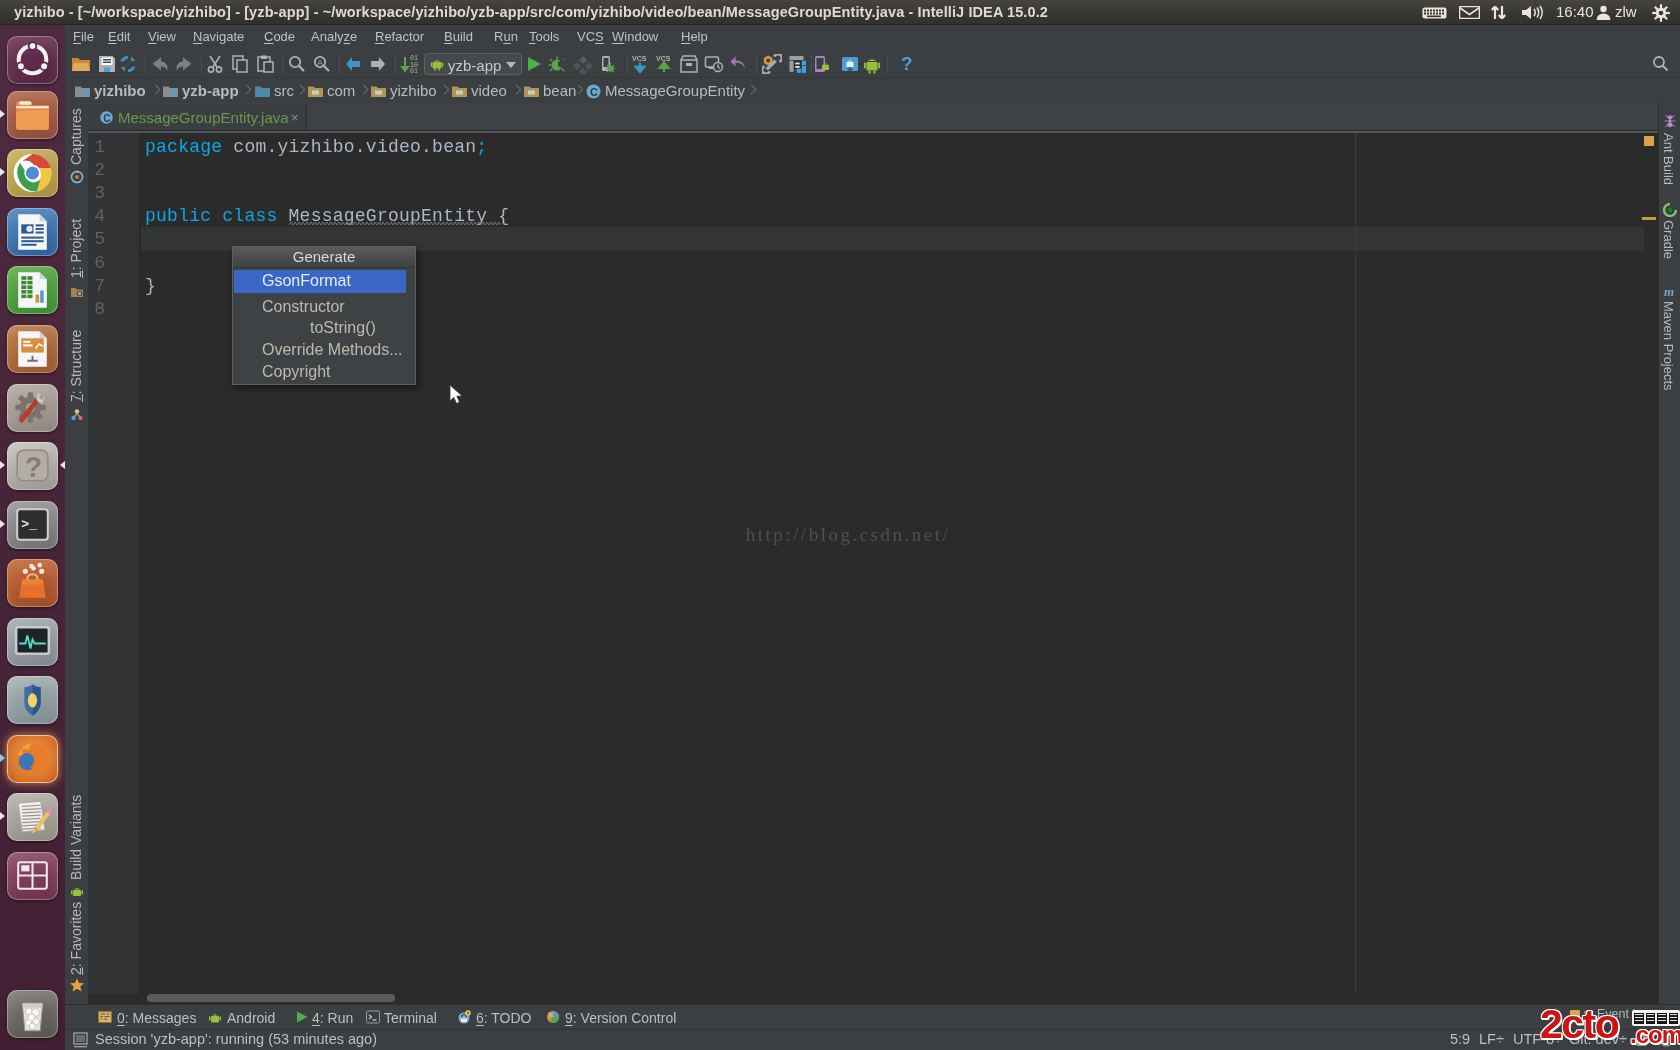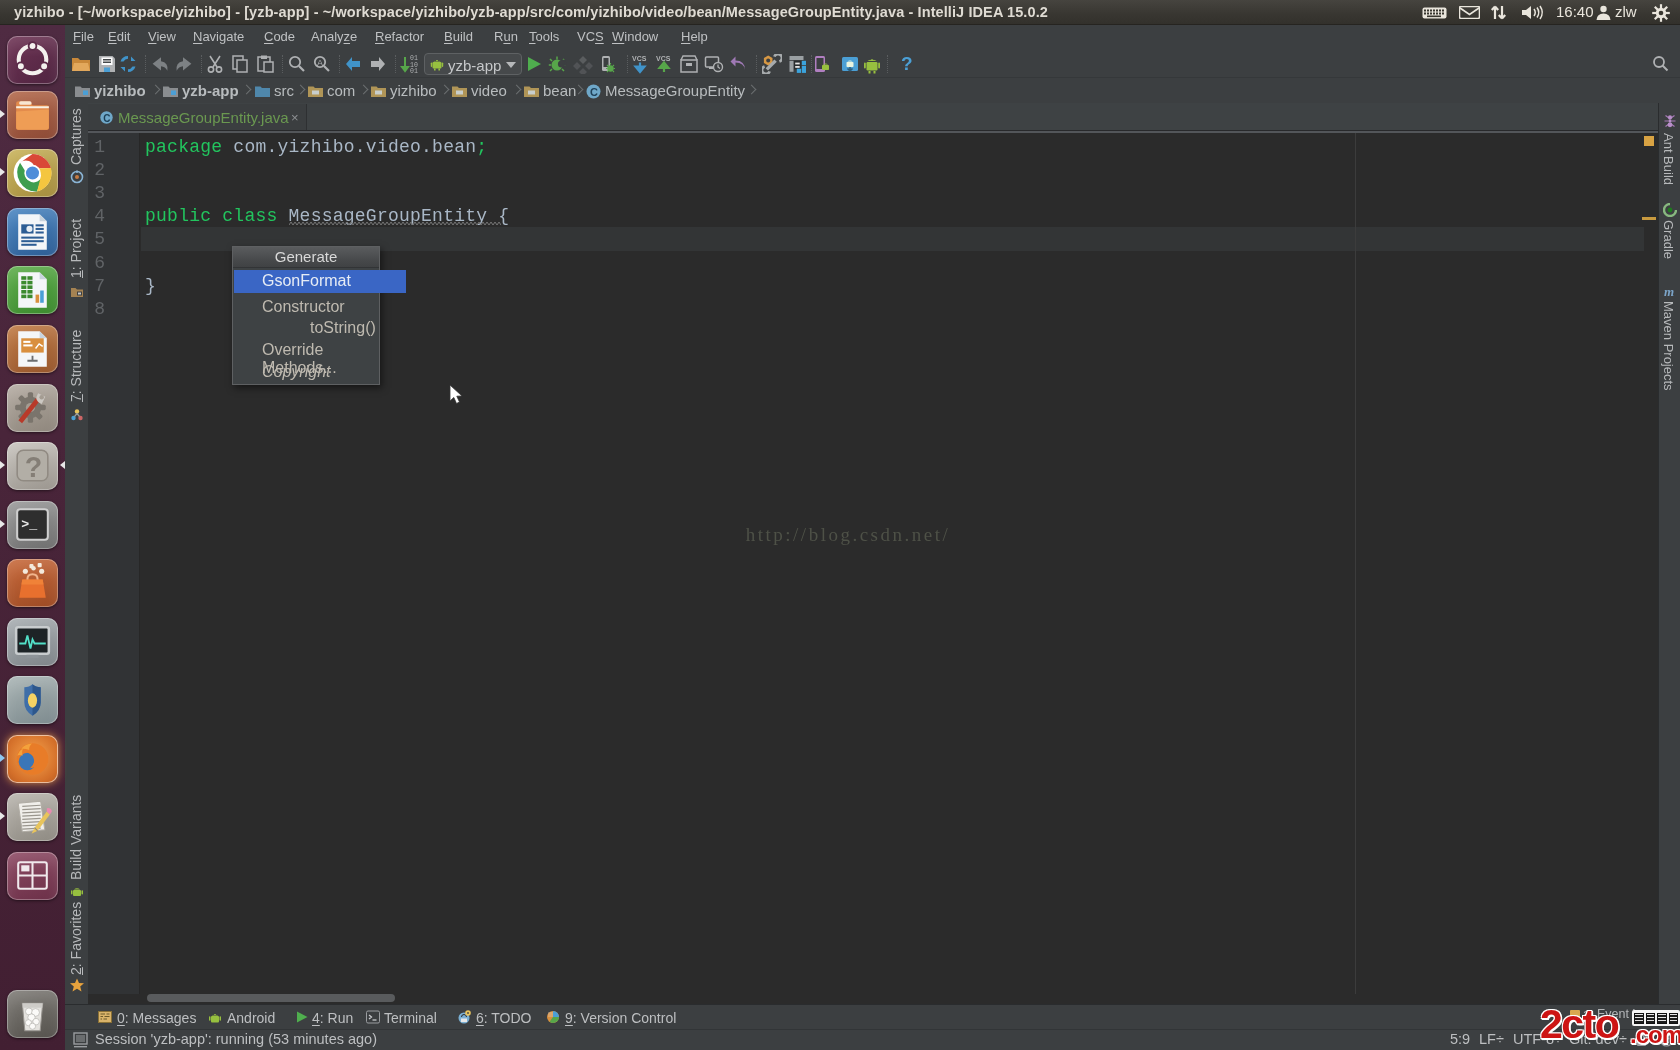--- a/index.html
+++ b/index.html
@@ -25,22 +25,22 @@
 .vtr{position:absolute;transform:rotate(90deg);transform-origin:0 0;font-size:13px;color:#b7b9bb;white-space:nowrap;}
 #tabbar{left:88px;top:103px;width:1592px;height:28px;background:#3e4244;}
 #tab1{left:88px;top:104px;width:219px;height:27px;background:#3b3e40;border-right:1px solid #2e3032;box-sizing:border-box;}
 #tabline{left:88px;top:130px;width:1592px;height:3px;background:#53565a;border-top:1px solid #28292b;box-sizing:border-box;}
 #gutter{left:88px;top:133px;width:52px;height:861px;background:#313335;border-right:1px solid #272727;box-sizing:border-box;}
 #editor{left:140px;top:133px;width:1504px;height:861px;background:#2b2b2b;}
 #curline{left:141px;top:227px;width:1503px;height:24px;background:#333536;}
 #marginguide{left:1355px;top:133px;width:1px;height:861px;background:#3c3c3c;}
 .lnum{position:absolute;left:75px;width:30px;text-align:right;font-family:"Liberation Mono",monospace;font-size:18px;color:#606366;line-height:23px;}
 .cl{position:absolute;left:145px;font-family:"Liberation Mono",monospace;font-size:18px;line-height:23px;letter-spacing:0.24px;white-space:pre;color:#a9b7c6;}
-.kw{color:#22c55e;}
-#popup{left:232px;top:246px;width:148px;height:139px;background:#3e4244;border:1px solid #5e6062;box-sizing:border-box;box-shadow:2px 3px 7px rgba(0,0,0,0.5);}
+.kw{color:#0ea5e9;}
+#popup{left:232px;top:246px;width:184px;height:139px;background:#3e4244;border:1px solid #5e6062;box-sizing:border-box;box-shadow:2px 3px 7px rgba(0,0,0,0.5);}
 #popuptitle{position:absolute;left:0;top:0;width:100%;height:21px;background:linear-gradient(#5a5c5e,#46484a 70%,#404244);border-bottom:1px solid #323436;box-sizing:border-box;color:#d9d9d9;font-size:15px;text-align:center;line-height:20px;}
 #popupsel{position:absolute;left:1px;top:23px;width:172px;height:23px;background:#3a66c5;}
 .pitem{position:absolute;left:29px;font-size:16px;color:#bfbab0;}
 #wmark{left:698px;top:524px;width:300px;text-align:center;font-family:"Liberation Serif",serif;font-size:19px;letter-spacing:2.5px;color:#4e5147;}
 #hscroll{left:147px;top:994px;width:248px;height:8px;background:#595b5d;border-radius:4px;}
 #botline{left:65px;top:1004px;width:1615px;height:1px;background:#2a2c2e;}
 #btoolrow{left:65px;top:1005px;width:1615px;height:24px;background:#3c3f41;}
 #statusbar{left:65px;top:1029px;width:1615px;height:21px;background:#3c3f41;border-top:1px solid #323537;box-sizing:border-box;}
 .btxt{position:absolute;top:1010px;font-size:14px;color:#bdbfc1;}
 .btxt u{text-underline-offset:2px;}
@@ -436,21 +436,21 @@
     </svg>
 <div class="abs" style="left:1644px;top:136px;width:10px;height:10px;background:#d9a343;"></div>
 <div class="abs" style="left:1642px;top:217px;width:14px;height:3px;background:#c89a3f;"></div>
 <div id="popup" class="abs">
 <div id="popuptitle">Generate</div>
 <div id="popupsel"></div>
 <div class="pitem" style="top:25px;color:#e6ecf5;">GsonFormat</div>
 <div class="pitem" style="top:51px;">Constructor</div>
 <div class="pitem" style="top:72px;margin-left:48px;">toString()</div>
 <div class="pitem" style="top:94px;">Override Methods...</div>
-<div class="pitem" style="top:116px;font-style:italic;">Copyright</div>
+<div class="pitem" style="top:116px;">Copyright</div>
 </div>
 <div id="wmark" class="abs">http://blog.csdn.net/</div>
 <svg class="abs" style="left:449px;top:384px;" width="15" height="22" viewBox="0 0 15 22">
       <path d="M1 1 L1 17 L4.8 13.5 L7.5 19.5 L10.5 18 L7.8 12.2 L13 12 Z" fill="#ffffff" stroke="#333" stroke-width="0.8"></path>
     </svg>
 <svg class="abs" style="left:98px;top:1010px;" width="14" height="14" viewBox="0 0 14 14">
       <rect x="0.5" y="1.5" width="13" height="11" fill="#d9b36a" stroke="#8a7136"></rect>
       <g stroke="#6b5a2a" stroke-width="1.2">
         <path d="M2.5 4 L7 4 M8.5 4 L11.5 4 M2.5 6.5 L5 6.5 M6.5 6.5 L11.5 6.5 M2.5 9 L4 9 M5.5 9 L9 9"></path>
       </g>

